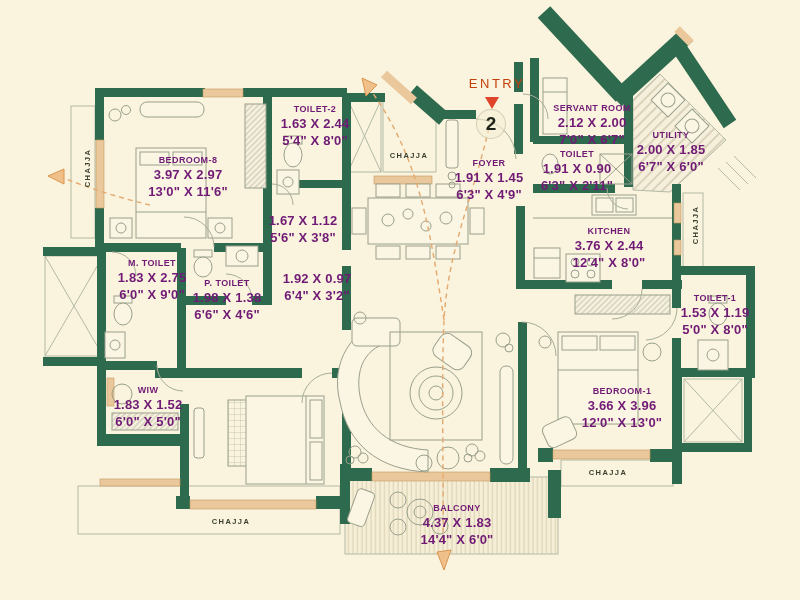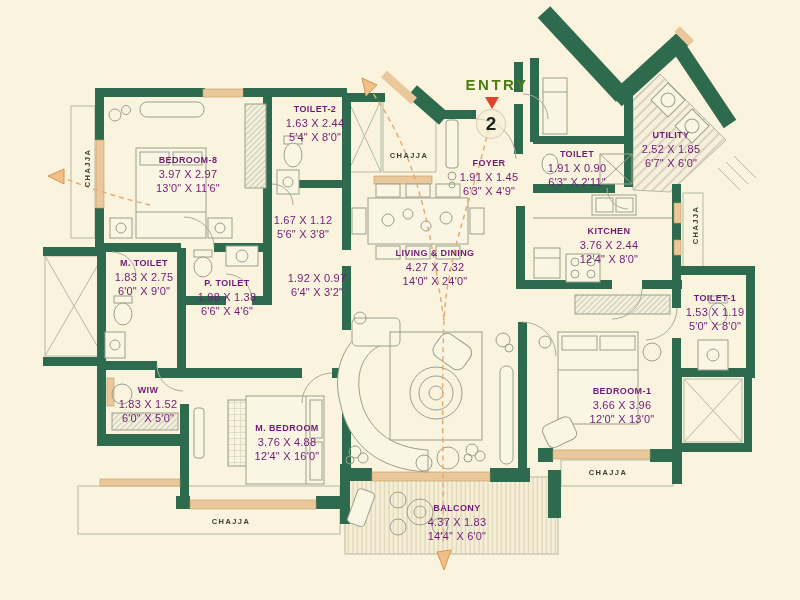--- a/index.html
+++ b/index.html
@@ -2,25 +2,25 @@
 <html><head>
 <meta charset="utf-8">
 <style>
   html,body{margin:0;padding:0;background:#faf3dd;}
   .stage{position:relative;width:800px;height:600px;background:#faf3dd;
          font-family:"Liberation Sans",sans-serif;overflow:hidden;}
   .stage svg{position:absolute;left:0;top:0;z-index:1;}
   .lbl{position:absolute;transform:translate(-50%,0);display:flex;flex-direction:column;
        align-items:center;line-height:1.3;white-space:nowrap;color:#701a75;text-align:center;z-index:5;margin-top:8px;}
   .rname{font-size:9px;font-weight:700;letter-spacing:.4px;}
-  .rdim{font-size:11px;font-weight:400;letter-spacing:.2px;}
+  .rdim{font-size:13px;font-weight:700;letter-spacing:.2px;}
   .chajja{position:absolute;font-size:7.5px;letter-spacing:1.4px;font-weight:700;color:#39402f;
           z-index:5;transform:translate(-50%,-50%);white-space:nowrap;}
   .chajja.vert{transform:translate(-50%,-50%) rotate(-90deg);}
-  .entry{position:absolute;font-size:15px;font-weight:700;letter-spacing:2.5px;color:#4d7c0f;
+  .entry{position:absolute;font-size:13px;font-weight:400;letter-spacing:2.5px;color:#c2410c;
          transform:translate(-50%,0);z-index:6;}
   .pin{position:absolute;width:0;height:0;border-left:7px solid transparent;border-right:7px solid transparent;
        border-top:12px solid #e0452c;transform:translate(-50%,0);z-index:6;}
   .unit{position:absolute;transform:translate(-50%,-50%);font-size:19px;font-weight:700;color:#1c2318;
         z-index:6;width:28px;height:28px;border-radius:50%;display:flex;align-items:center;justify-content:center;
         background:rgba(246,238,214,.55);border:1px solid rgba(180,176,150,.55);}
 </style>
 </head>
 <body>
 
@@ -323,58 +323,53 @@
   <div class="lbl" style="left:188px;top:147px">
     <span class="rname">BEDROOM-8</span>
     <span class="rdim">3.97 X 2.97</span>
     <span class="rdim">13'0" X 11'6"</span>
   </div>
   <div class="lbl" style="left:315px;top:96px">
     <span class="rname">TOILET-2</span>
     <span class="rdim">1.63 X 2.44</span>
     <span class="rdim">5'4" X 8'0"</span>
   </div>
-  <div class="lbl" style="left:144px;top:250px">
+  <div class="lbl" style="left:152px;top:250px">
     <span class="rname">M. TOILET</span>
     <span class="rdim">1.83 X 2.75</span>
     <span class="rdim">6'0" X 9'0"</span>
   </div>
   <div class="lbl" style="left:227px;top:270px">
     <span class="rname">P. TOILET</span>
     <span class="rdim">1.98 X 1.38</span>
     <span class="rdim">6'6" X 4'6"</span>
   </div>
   <div class="lbl" style="left:148px;top:377px">
     <span class="rname">WIW</span>
     <span class="rdim">1.83 X 1.52</span>
     <span class="rdim">6'0" X 5'0"</span>
   </div>
-  <div class="lbl" style="left:287px;top:415px">
-    <span class="rname">M. BEDROOM</span>
-    <span class="rdim">3.76 X 4.88</span>
-    <span class="rdim">12'4" X 16'0"</span>
-  </div>
-  <div class="lbl" style="left:435px;top:240px">
-    <span class="rname">LIVING &amp; DINING</span>
-    <span class="rdim">4.27 X 7.32</span>
-    <span class="rdim">14'0" X 24'0"</span>
-  </div>
   <div class="lbl" style="left:489px;top:150px">
     <span class="rname">FOYER</span>
     <span class="rdim">1.91 X 1.45</span>
     <span class="rdim">6'3" X 4'9"</span>
   </div>
+  <div class="lbl" style="left:592px;top:95px">
+    <span class="rname">SERVANT ROOM</span>
+    <span class="rdim">2.12 X 2.00</span>
+    <span class="rdim">7'0" X 6'7"</span>
+  </div>
   <div class="lbl" style="left:577px;top:141px">
     <span class="rname">TOILET</span>
     <span class="rdim">1.91 X 0.90</span>
     <span class="rdim">6'3" X 2'11"</span>
   </div>
   <div class="lbl" style="left:671px;top:122px">
     <span class="rname">UTILITY</span>
-    <span class="rdim">2.52 X 1.85</span>
+    <span class="rdim">2.00 X 1.85</span>
     <span class="rdim">6'7" X 6'0"</span>
   </div>
   <div class="lbl" style="left:609px;top:218px">
     <span class="rname">KITCHEN</span>
     <span class="rdim">3.76 X 2.44</span>
     <span class="rdim">12'4" X 8'0"</span>
   </div>
   <div class="lbl" style="left:715px;top:285px">
     <span class="rname">TOILET-1</span>
     <span class="rdim">1.53 X 1.19</span>

